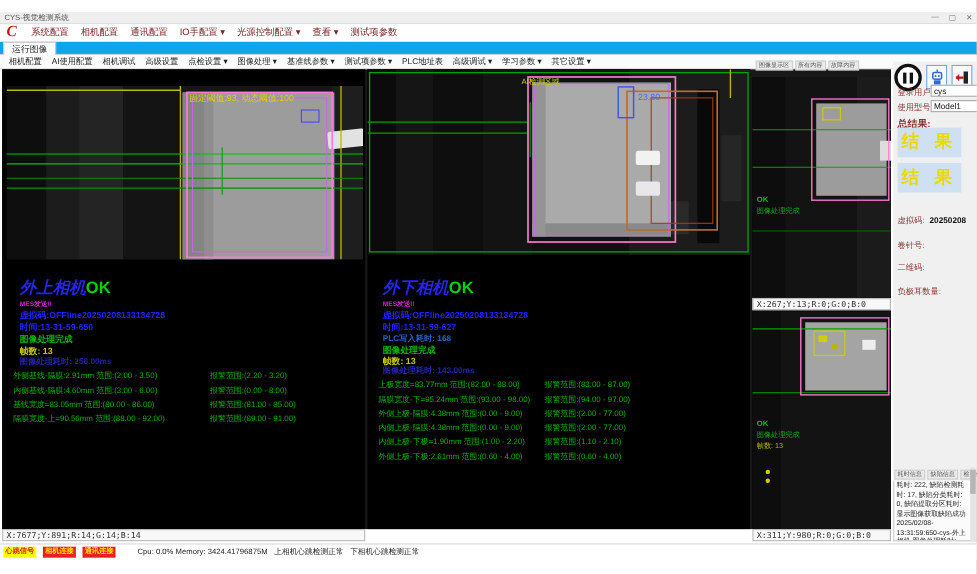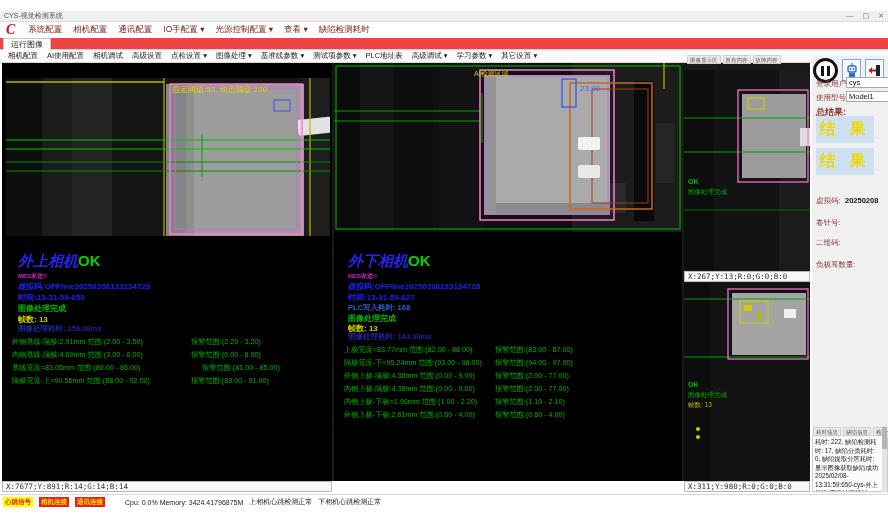--- a/index.html
+++ b/index.html
@@ -10,21 +10,21 @@
 
   .titlebar { position:absolute; left:0; top:11px; width:888px; height:11px; background:#efefef;
               border-bottom:1px solid #dcdcdc; display:flex; align-items:center; padding:0 4px;
               font-size:7px; color:#555; }
   .winctl { margin-left:auto; display:flex; gap:9px; color:#777; font-size:7px; }
 
   .menubar { position:absolute; left:0; top:22px; width:888px; height:16px; background:#fff;
              display:flex; align-items:center; gap:11px; padding:0 6px; font-size:8.5px; color:#7a2424; }
   .logo { color:#cc1111; font:italic bold 14px "Liberation Serif",serif; margin-right:2px; }
 
-  .tabrow { position:absolute; left:0; top:38px; width:888px; height:12px; background:#ef4444;
+  .tabrow { position:absolute; left:0; top:38px; width:888px; height:12px; background:#0ea5e9;
             border-bottom:1px solid #d0d0d0; }
   .tab { position:absolute; left:3px; top:0; height:12px; padding:0 7px; background:#fff;
          border:1px solid #c8c8c8; border-bottom:none; font-size:8px; color:#222;
          display:flex; align-items:center; }
 
   .toolbar { position:absolute; left:0; top:50px; width:888px; height:13px; background:#fbfbfb;
              border-bottom:1px solid #d8d8d8; display:flex; align-items:center; gap:9px;
              padding:0 8px; font-size:7.5px; color:#222; white-space:nowrap; }
 
   .mainbg { position:absolute; left:2px; top:63px; width:808px; height:418px; background:#191919; }
@@ -87,21 +87,21 @@
   </div>
 
   <div class="menubar">
     <span class="logo">C</span>
     <span>系统配置</span>
     <span>相机配置</span>
     <span>通讯配置</span>
     <span>IO手配置 ▾</span>
     <span>光源控制配置 ▾</span>
     <span>查看 ▾</span>
-    <span>缺陷检测耗时</span>
+    <span>测试项参数</span>
   </div>
 
   <div class="tabrow">
     <div class="tab">运行图像</div>
   </div>
 
   <div class="toolbar">
     <span>相机配置</span>
     <span>AI使用配置</span>
     <span>相机调试</span>
@@ -156,21 +156,21 @@
   <div class="binfo" style="left:18px; top:292px;">时间:13-31-59-650</div>
   <div class="ginfo" style="left:18px; top:303px;">图像处理完成</div>
   <div class="yinfo" style="left:18px; top:314px;">帧数: 13</div>
   <div class="dproc" style="left:18px; top:324px;">图像处理耗时: 256.00ms</div>
 
   <div class="mrow" style="left:12px;  top:337px;">外侧基线-隔膜:2.91mm 范围:(2.00 - 3.50)</div>
   <div class="mrow" style="left:191px; top:337px;">报警范围:(2.20 - 3.20)</div>
   <div class="mrow" style="left:12px;  top:350px;">内侧基线-隔膜:4.60mm 范围:(3.00 - 6.00)</div>
   <div class="mrow" style="left:191px; top:350px;">报警范围:(0.00 - 8.00)</div>
   <div class="mrow" style="left:12px;  top:363px;">基线宽度=83.05mm 范围:(80.00 - 86.00)</div>
-  <div class="mrow" style="left:202px; top:363px;">报警范围:(81.00 - 85.00)</div>
+  <div class="mrow" style="left:191px; top:363px;">报警范围:(81.00 - 85.00)</div>
   <div class="mrow" style="left:12px;  top:376px;">隔膜宽度-上=90.56mm 范围:(88.00 - 92.00)</div>
   <div class="mrow" style="left:191px; top:376px;">报警范围:(89.00 - 91.00)</div>
 
   <div class="coordbar" style="left:2px; top:481px; width:330px;">X:7677;Y:891;R:14;G:14;B:14</div>
 
   <div class="panel" style="left:334px; top:63px; width:348px; height:418px;"></div>
   <svg class="abs" style="left:334px; top:63px;" width="348" height="169" viewBox="0 0 348 169">
     <rect x="0" y="0" width="348" height="169" fill="#101010"></rect>
     <g>
       <rect x="0" y="0" width="26" height="169" fill="#0b0b0b"></rect>

